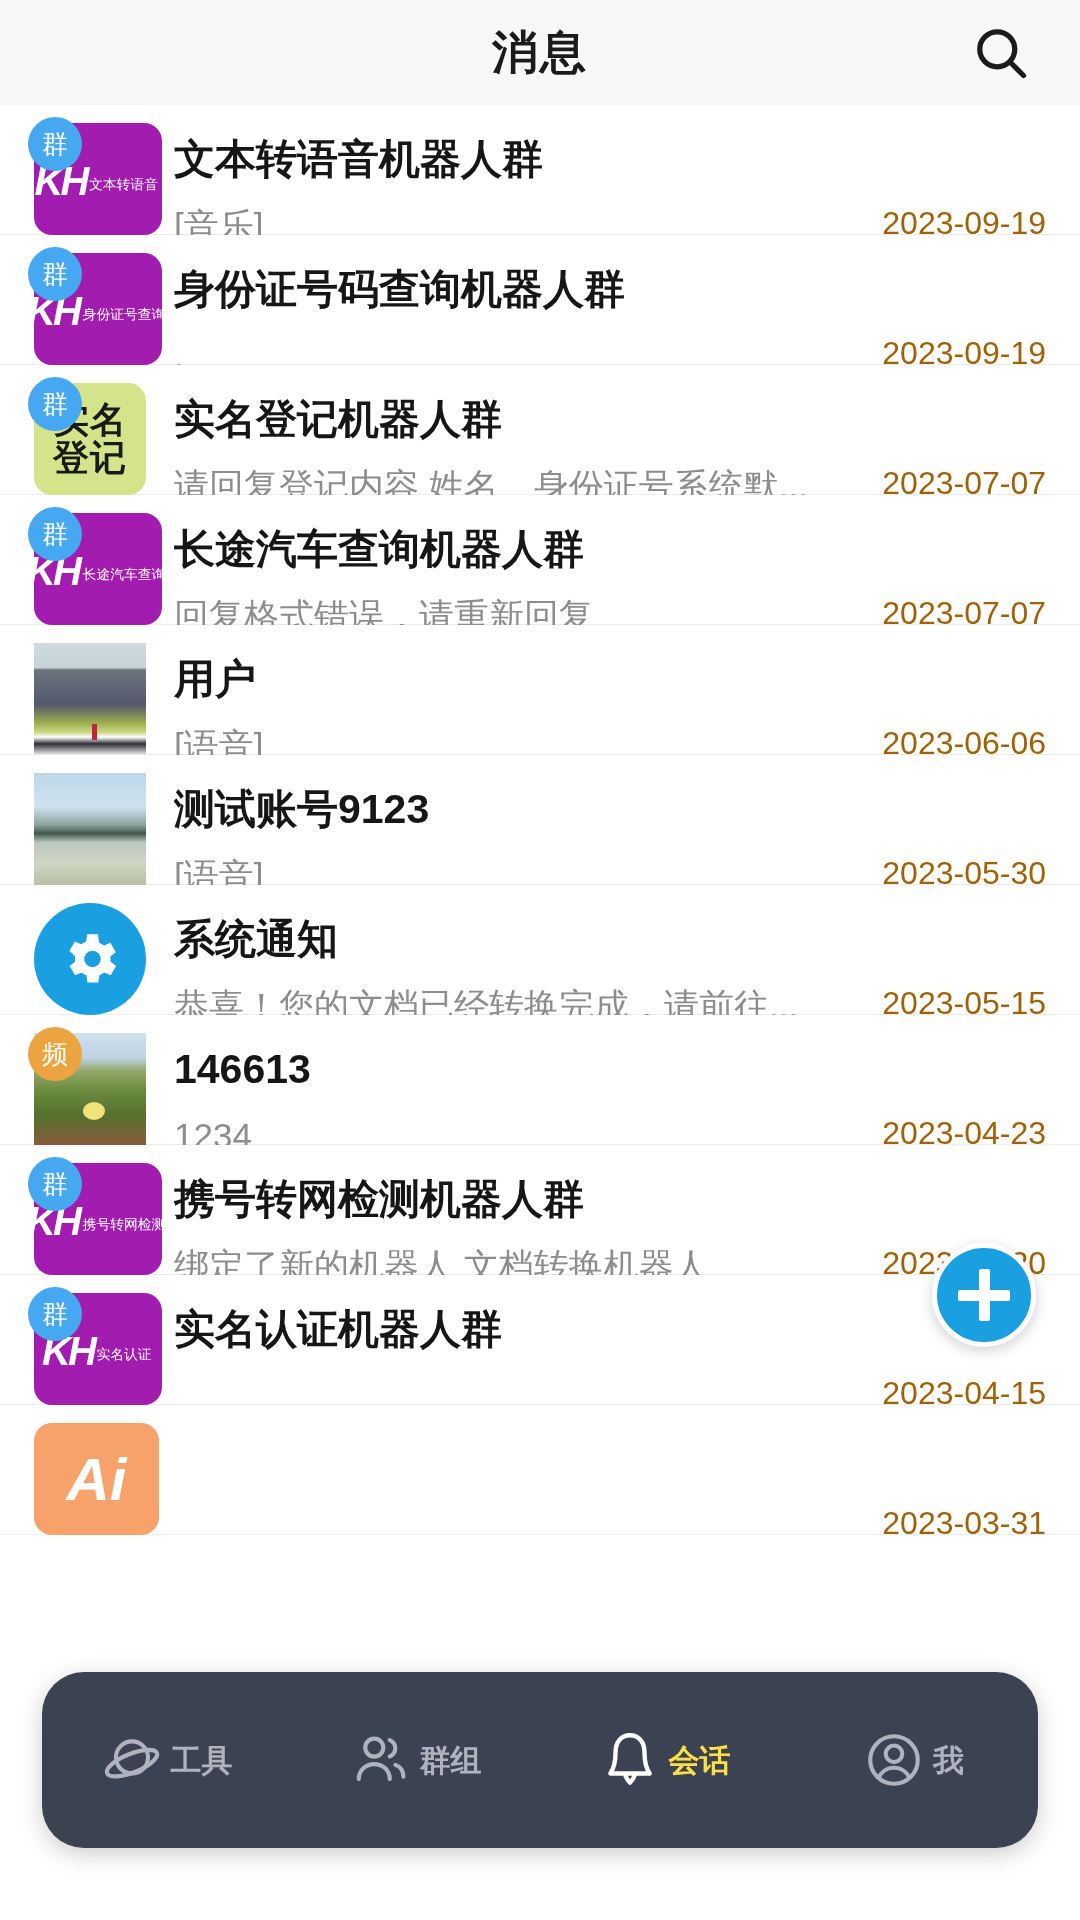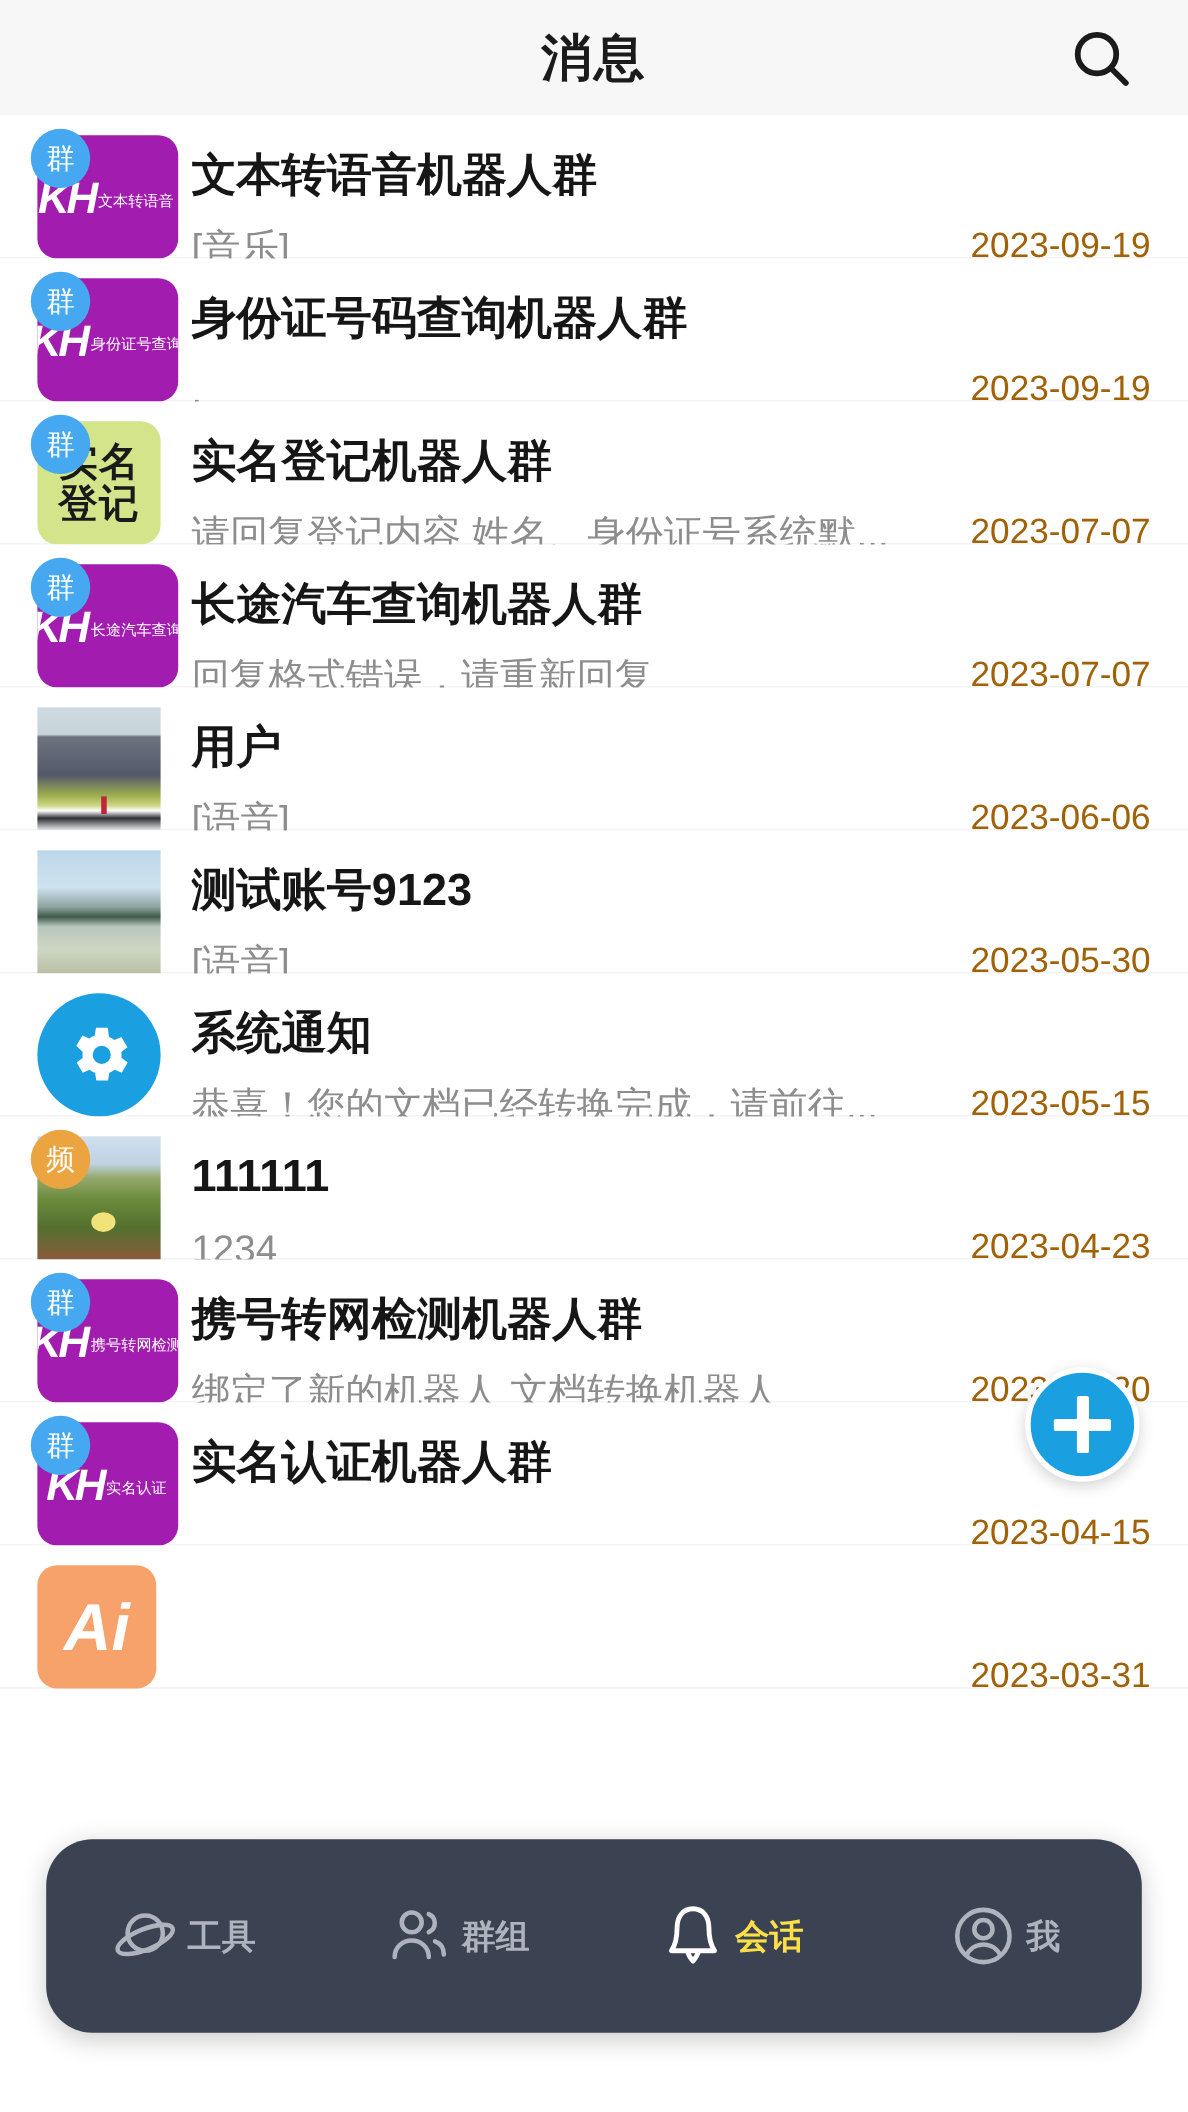--- a/index.html
+++ b/index.html
@@ -81,21 +81,21 @@
   }
 
   
   .av-gear {
     width:112px; height:112px; border-radius:50%; background:#1a9fe0;
     display:flex; align-items:center; justify-content:center;
   }
 
   
   .av-ai {
-    width:108px; height:112px; border-radius:18px; background:#f7a16b;
+    width:125px; height:112px; border-radius:18px; background:#f7a16b;
     display:flex; align-items:center; justify-content:center;
     color:#fff; font-size:60px; font-weight:bold; font-style:italic;
   }
 
   
   .badge {
     position:absolute; left:-6px; top:-6px; width:54px; height:54px;
     border-radius:50%; display:flex; align-items:center; justify-content:center;
     font-size:26px; color:#fff; z-index:3;
   }
@@ -268,21 +268,21 @@
         <div class="row-date">2023-05-15</div>
       </div>
       <div class="row">
         <div class="avatar-wrap">
           <div class="badge channel">
             <span>频</span>
           </div>
           <div class="av-photo ph-flower"></div>
         </div>
         <div class="row-body">
-          <div class="row-title">111111</div>
+          <div class="row-title">146613</div>
           <div class="row-preview">1234</div>
         </div>
         <div class="row-date">2023-04-23</div>
       </div>
       <div class="row">
         <div class="avatar-wrap">
           <div class="badge group">
             <span>群</span>
           </div>
           <div class="av-bot">

